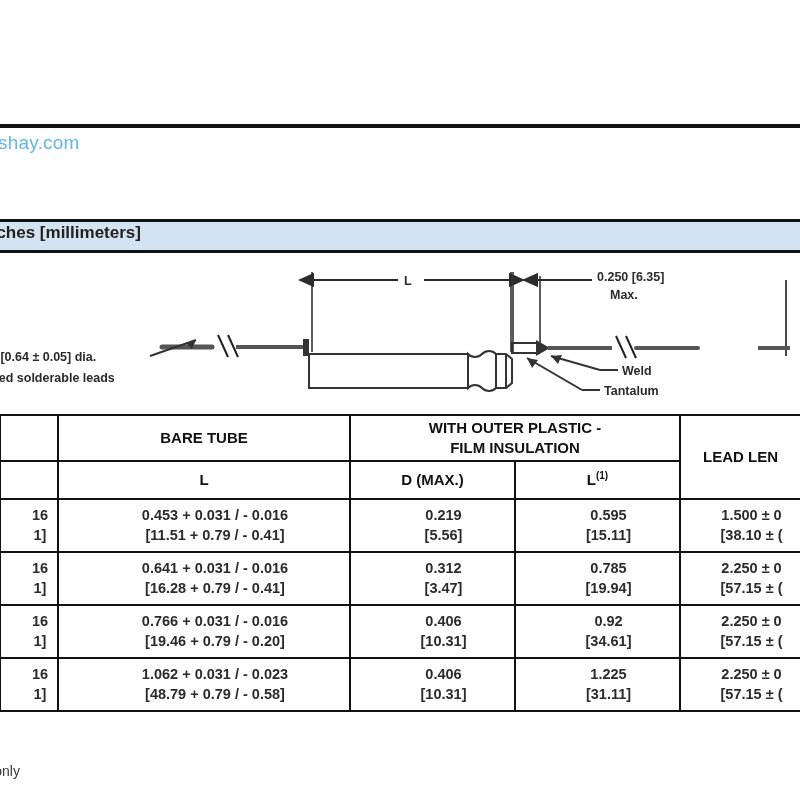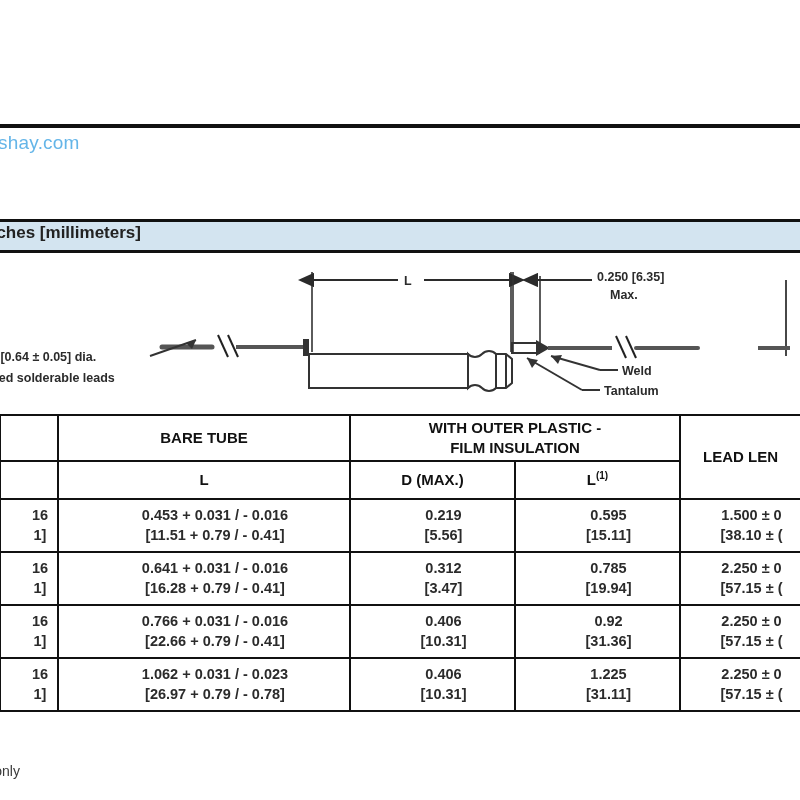--- a/index.html
+++ b/index.html
@@ -268,43 +268,43 @@
         <span class="cell-line">[57.15 ± (</span>
       </td>
     </tr>
     <tr class="data-row">
       <td>
         <span class="cell-line">16</span>
         <span class="cell-line">1]</span>
       </td>
       <td>
         <span class="cell-line">0.766 + 0.031 / - 0.016</span>
-        <span class="cell-line">[22.66 + 0.79 / - 0.41]</span>
+        <span class="cell-line">[19.46 + 0.79 / - 0.20]</span>
       </td>
       <td>
         <span class="cell-line">0.406</span>
         <span class="cell-line">[10.31]</span>
       </td>
       <td>
         <span class="cell-line">0.92</span>
-        <span class="cell-line">[31.36]</span>
+        <span class="cell-line">[34.61]</span>
       </td>
       <td>
         <span class="cell-line">2.250 ± 0</span>
         <span class="cell-line">[57.15 ± (</span>
       </td>
     </tr>
     <tr class="data-row">
       <td>
         <span class="cell-line">16</span>
         <span class="cell-line">1]</span>
       </td>
       <td>
         <span class="cell-line">1.062 + 0.031 / - 0.023</span>
-        <span class="cell-line">[26.97 + 0.79 / - 0.78]</span>
+        <span class="cell-line">[48.79 + 0.79 / - 0.58]</span>
       </td>
       <td>
         <span class="cell-line">0.406</span>
         <span class="cell-line">[10.31]</span>
       </td>
       <td>
         <span class="cell-line">1.225</span>
         <span class="cell-line">[31.11]</span>
       </td>
       <td>

